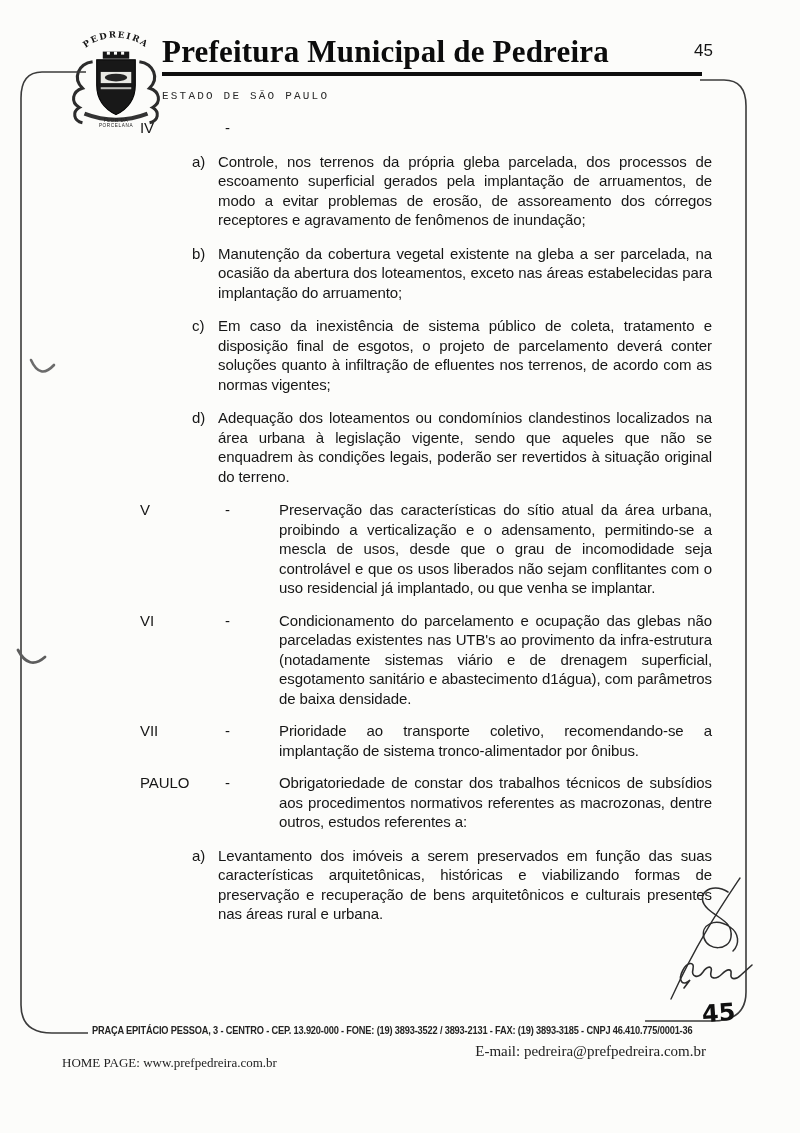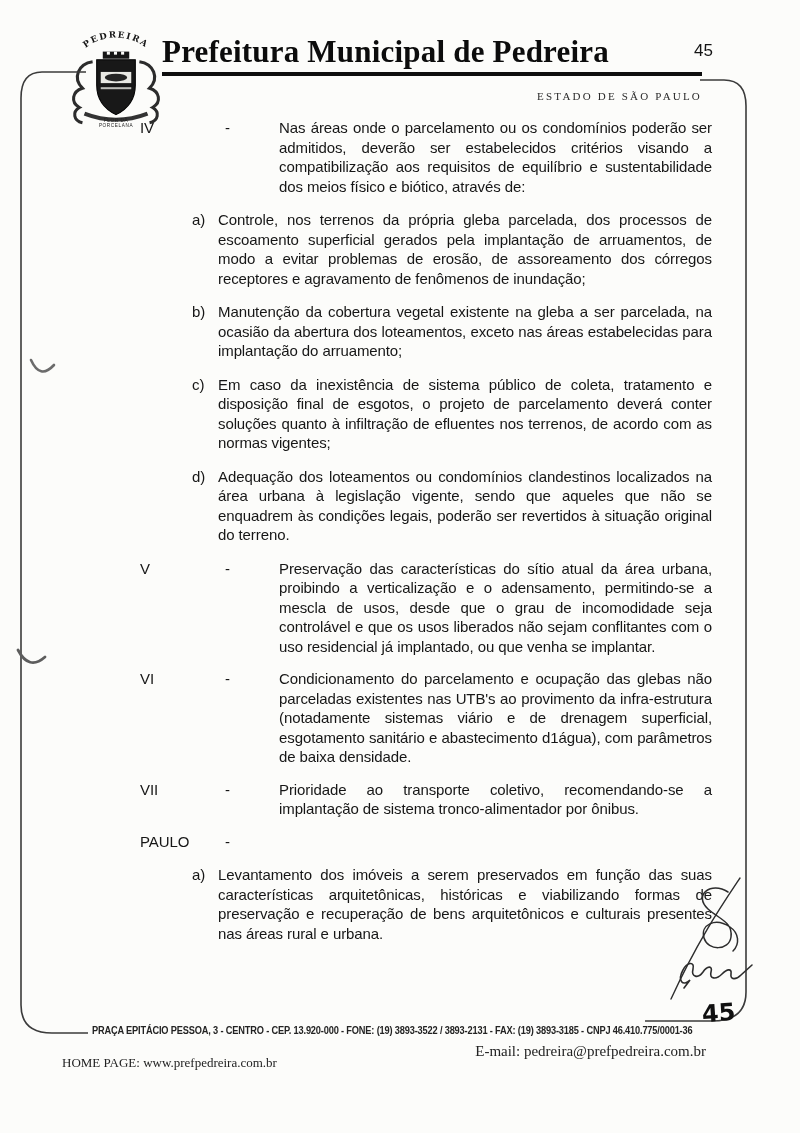--- a/index.html
+++ b/index.html
@@ -19,22 +19,22 @@
     position:absolute;left:162px;top:35px;width:540px;
     border-bottom:4px solid #0e0e0e;padding-bottom:3px;
   }
   .title{
     font-family:"Liberation Serif",serif;
     font-weight:bold;font-size:31px;line-height:34px;
     letter-spacing:.2px;color:#0c0c0c;white-space:nowrap;
   }
   .subtitle{
     position:absolute;left:162px;top:90px;width:540px;
-    text-align:right;
-    font-family:Liberation Serif, serif;
+    text-align:left;
+    font-family:Liberation Mono, monospace;
     font-size:11px;letter-spacing:2.2px;color:#2a2a2a;
   }
   .page-num-top{
     position:absolute;left:694px;top:41px;
     font-size:17px;color:#141414;
   }
   
   .content{
     position:absolute;left:140px;top:118px;width:572px;
     font-size:15px;line-height:19.5px;letter-spacing:-0.1px;
@@ -129,21 +129,20 @@
     <div class="title">Prefeitura Municipal de Pedreira</div>
   </div>
   <div class="subtitle">ESTADO DE SÃO PAULO</div>
   <div class="page-num-top">45</div>
 
   <div class="content">
 
     <div class="item">
       <span class="num">IV</span>
       <span class="dash">-</span>
-      <div class="txt">Nas áreas onde o parcelamento ou os condomínios poderão ser admitidos, deverão ser estabelecidos critérios visando a compatibilização aos requisitos de equilíbrio e sustentabilidade dos meios físico e biótico, através de:</div>
     </div>
 
     <div class="subitem">
       <span class="let">a)</span>
       <div class="txt">Controle, nos terrenos da própria gleba parcelada, dos processos de escoamento superficial gerados pela implantação de arruamentos, de modo a evitar problemas de erosão, de assoreamento dos córregos receptores e agravamento de fenômenos de inundação;</div>
     </div>
 
     <div class="subitem">
       <span class="let">b)</span>
       <div class="txt">Manutenção da cobertura vegetal existente na gleba a ser parcelada, na ocasião da abertura dos loteamentos, exceto nas áreas estabelecidas para implantação do arruamento;</div>
@@ -173,20 +172,21 @@
 
     <div class="item">
       <span class="num">VII</span>
       <span class="dash">-</span>
       <div class="txt">Prioridade ao transporte coletivo, recomendando-se a implantação de sistema tronco-alimentador por ônibus.</div>
     </div>
 
     <div class="item">
       <span class="num">PAULO</span>
       <span class="dash">-</span>
+      <div class="txt">Obrigatoriedade de constar dos trabalhos técnicos de subsídios aos procedimentos normativos referentes as macrozonas, dentre outros, estudos referentes a:</div>
     </div>
 
     <div class="subitem">
       <span class="let">a)</span>
       <div class="txt">Levantamento dos imóveis a serem preservados em função das suas características arquitetônicas, históricas e viabilizando formas de preservação e recuperação de bens arquitetônicos e culturais presentes nas áreas rural e urbana.</div>
     </div>
 
   </div>
 
   <div class="footer-line1">PRAÇA EPITÁCIO PESSOA, 3 - CENTRO - CEP. 13.920-000 - FONE: (19) 3893-3522 / 3893-2131 - FAX: (19) 3893-3185 - CNPJ 46.410.775/0001-36</div>

